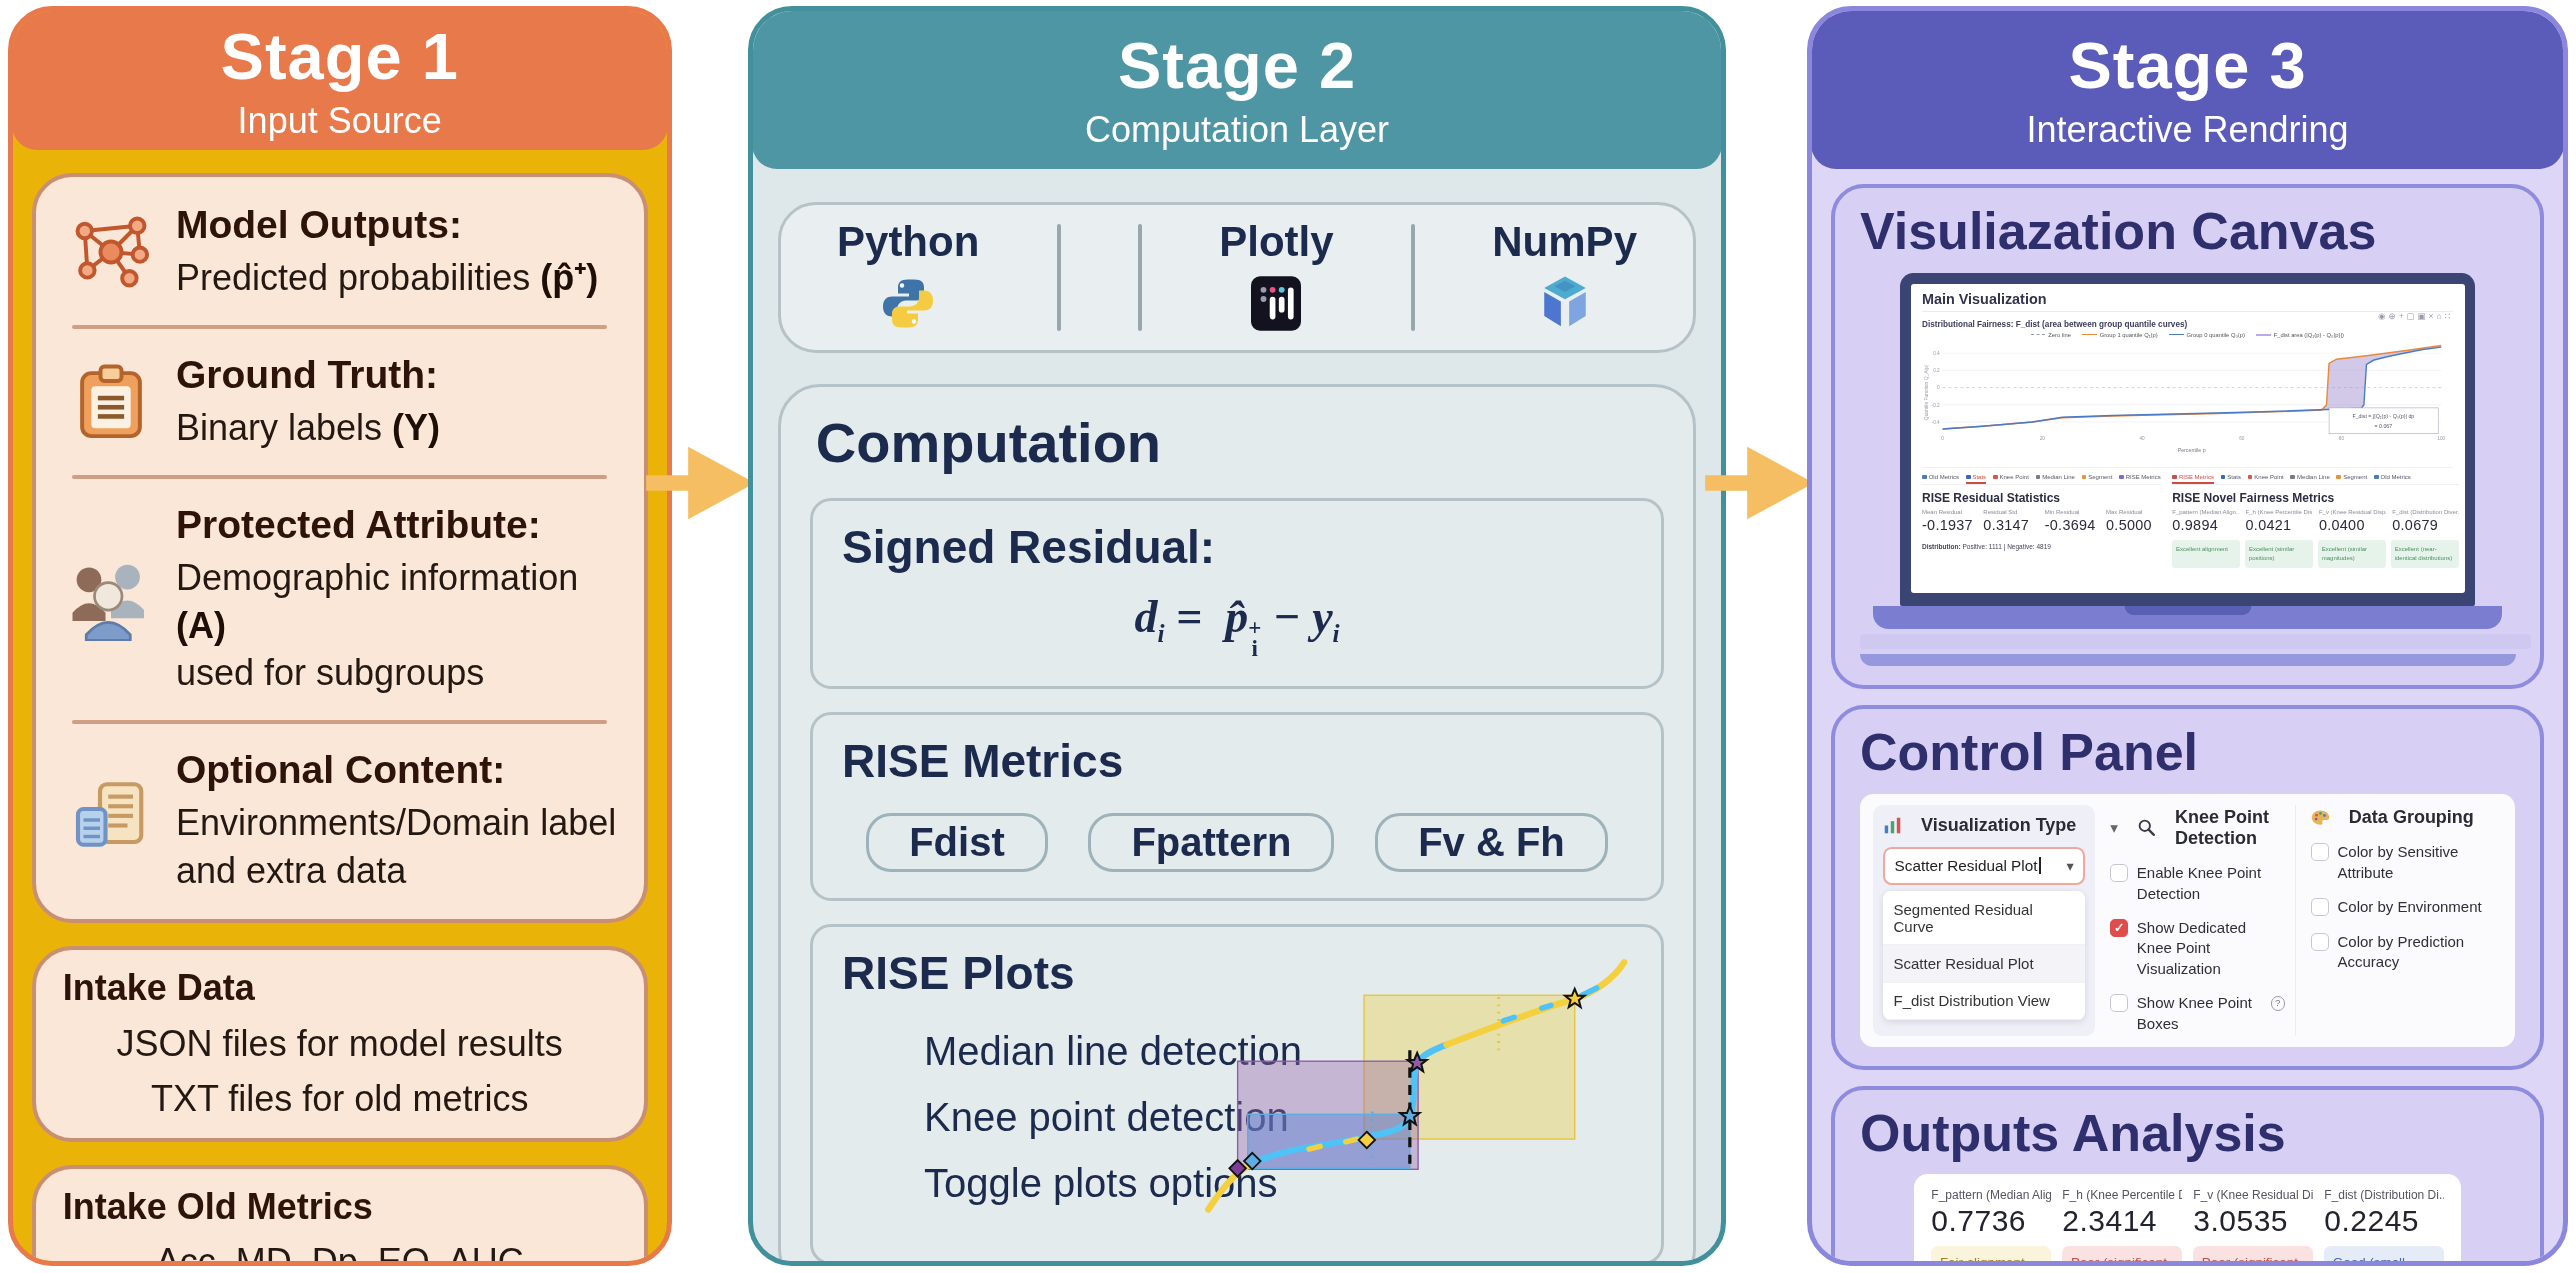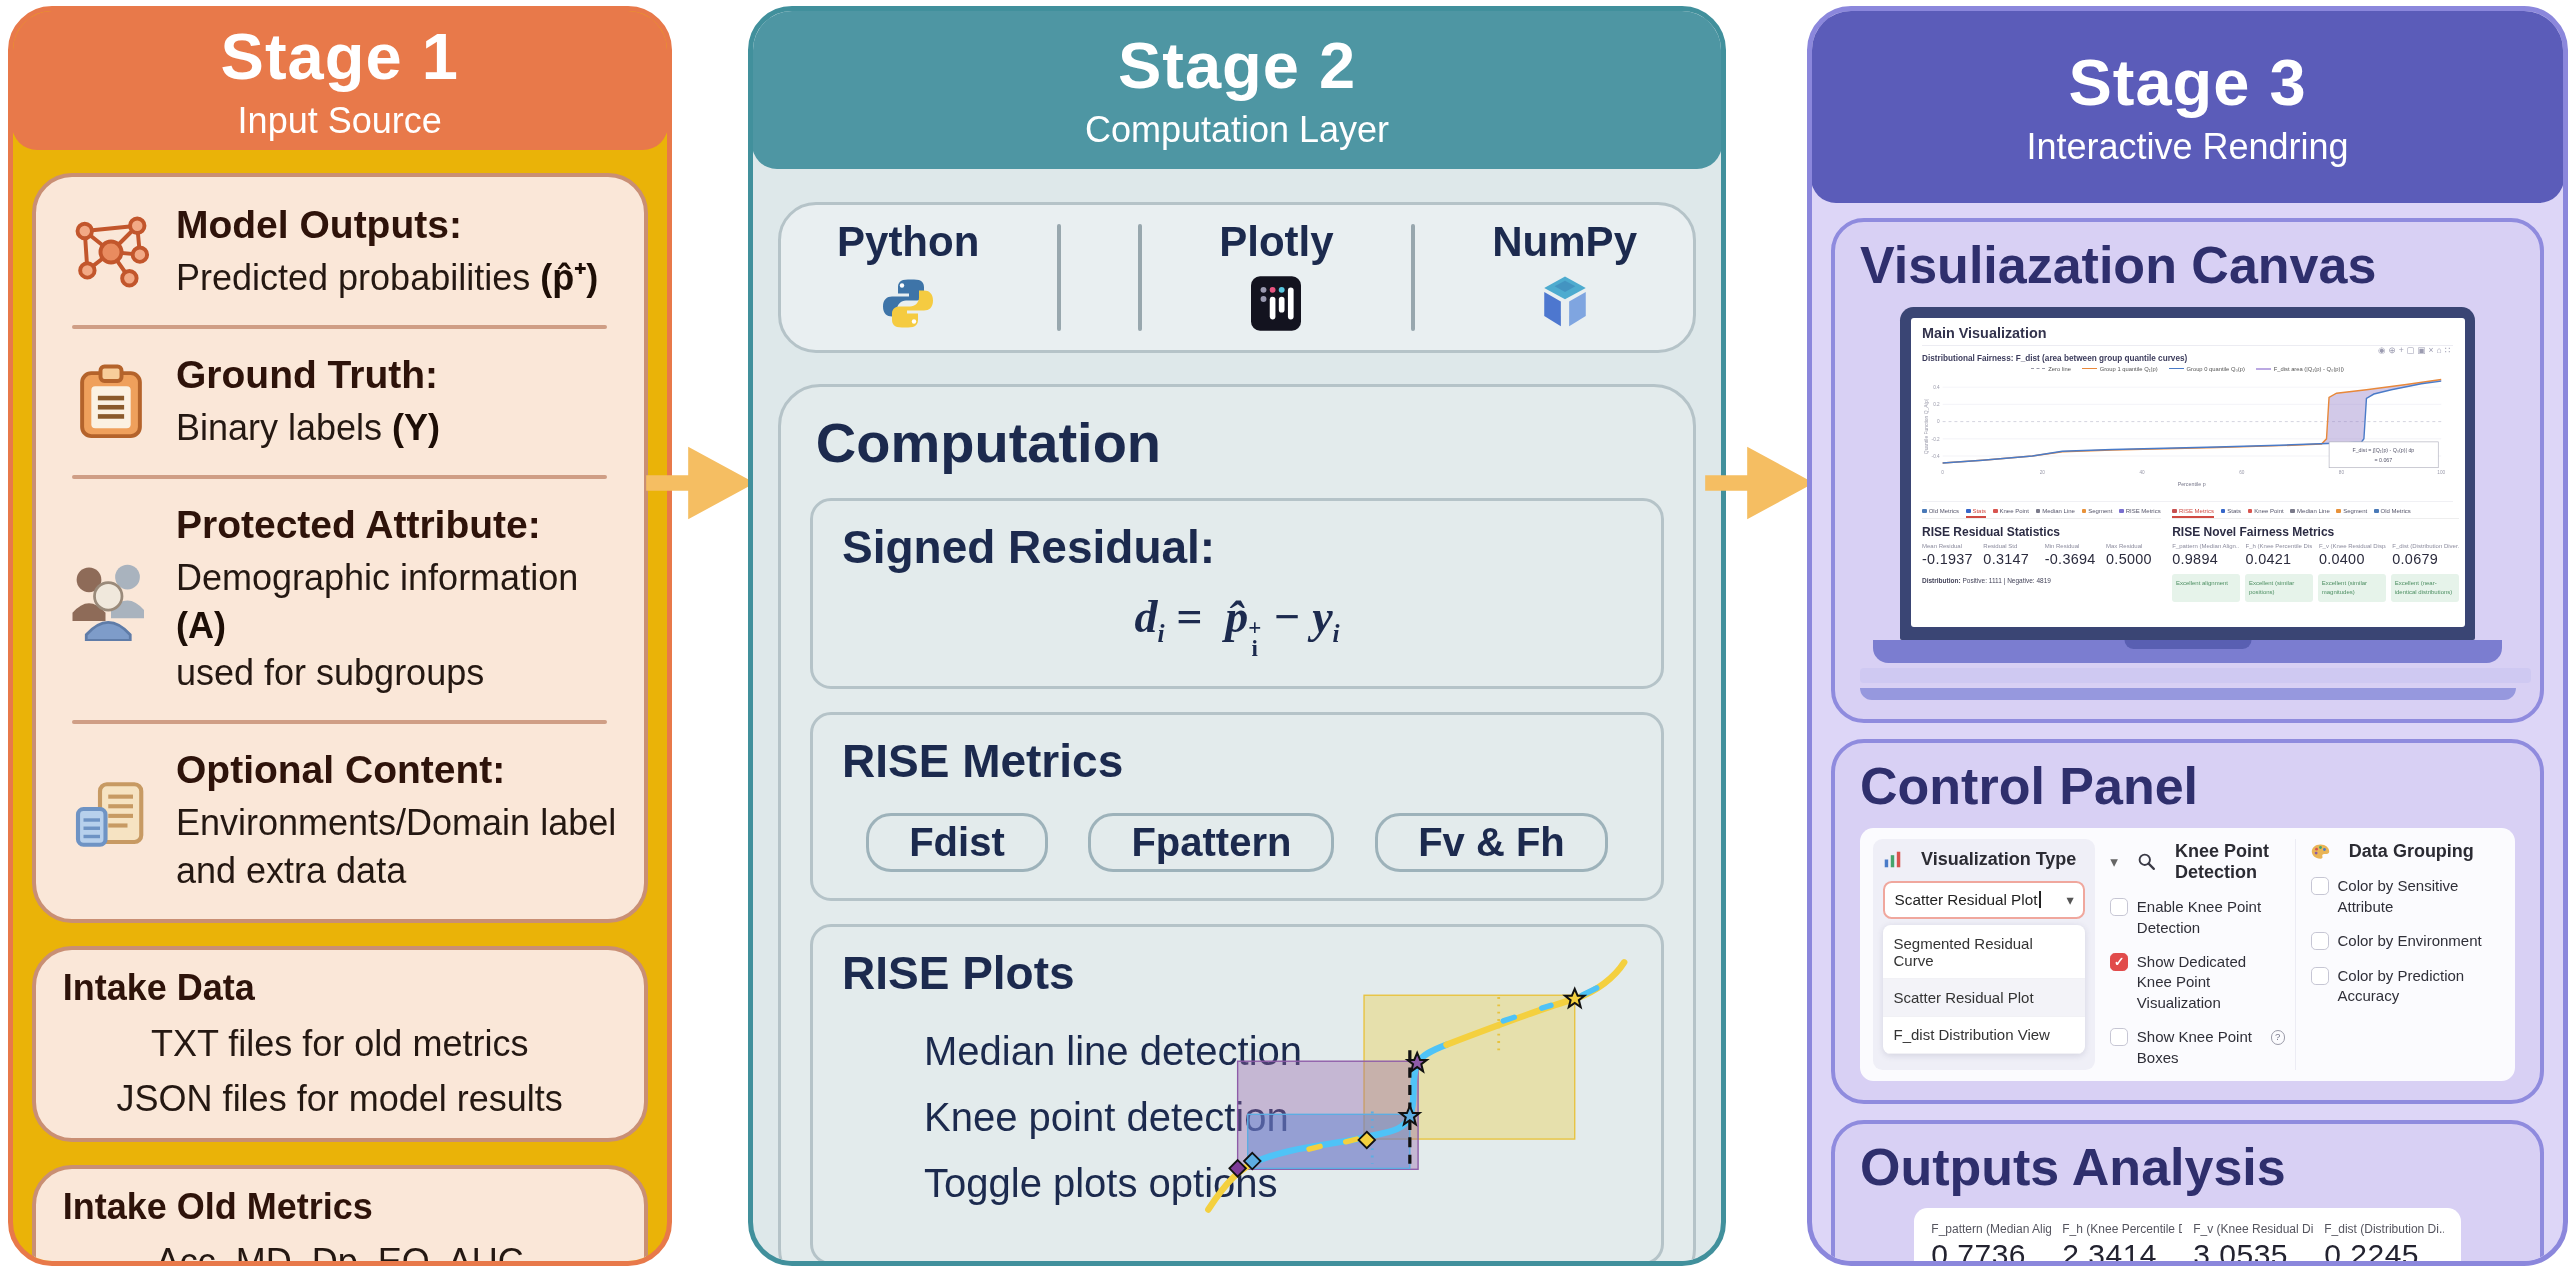--- a/index.html
+++ b/index.html
@@ -10,21 +10,21 @@
   
   .panel { position:absolute; top:5.8px; height:1260px; border-radius:44px; overflow:hidden; }
   .s1 { left:7.7px;   width:664px;  background:#eab308; border:5.8px solid #E8794A; }
   .s2 { left:748px; width:978px; background:#DEE8EA; border:5.8px solid #41909C; }
   .s3 { left:1807px;width:761px;  background:#DDD6F7; border:5.8px solid #8B87DC; }
 
   .ph { display:flex; flex-direction:column; align-items:center; justify-content:center; color:#fff;
         border-radius:0 0 25px 25px; margin:0 -1px; }
   .s1 .ph { height:139px; background:#E8794A; }
   .s2 .ph { height:158px; background:#4E96A3; }
-  .s3 .ph { height:192px; background:#5B5CB9; }
+  .s3 .ph { height:158px; background:#5B5CB9; }
   .pt { font-size:65px; font-weight:bold; letter-spacing:1px; }
   .ps { font-size:36px; margin-top:5.8px; }
 
   
   .s1 .pbody { padding:23px 19px; }
   .card { border:4.8px solid #C98F74; background:#FAE7D8; border-radius:40px; padding:25px 25px; }
   .item { display:flex; align-items:center; gap:15.3px; }
   .item-icon { width:100px; flex:0 0 100px; display:flex; justify-content:center; }
   .item-icon svg { width:88px; height:84px; }
   .ih { font-size:39px; font-weight:bold; color:#2E130A; line-height:1.2; }
@@ -221,22 +221,22 @@
           </span>
           <div class="itxt">
             <div class="ih">Optional Content:</div>
             <div class="ib"><span>Environments/Domain label and extra data</span></div>
           </div>
         </div>
       </div>
 
       <div class="card intake">
         <div class="ct">Intake Data</div>
+        <div class="cl">JSON files for model results</div>
         <div class="cl">TXT files for old metrics</div>
-        <div class="cl">JSON files for model results</div>
       </div>
 
       <div class="card intake">
         <div class="ct">Intake Old Metrics</div>
         <div class="cl">Acc, MD, Dp, EO, AUC</div>
       </div>
     </div>
   </section>
 
   <svg class="arrow" style="left:646px;top:441px;" width="113" height="84" viewBox="0 0 118 88">

